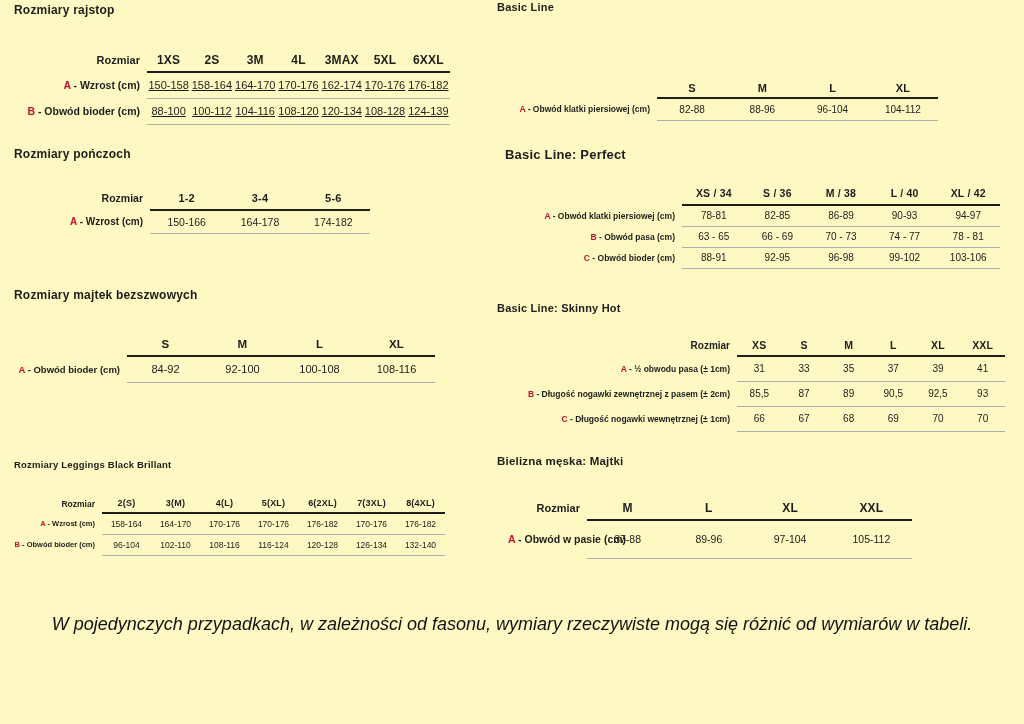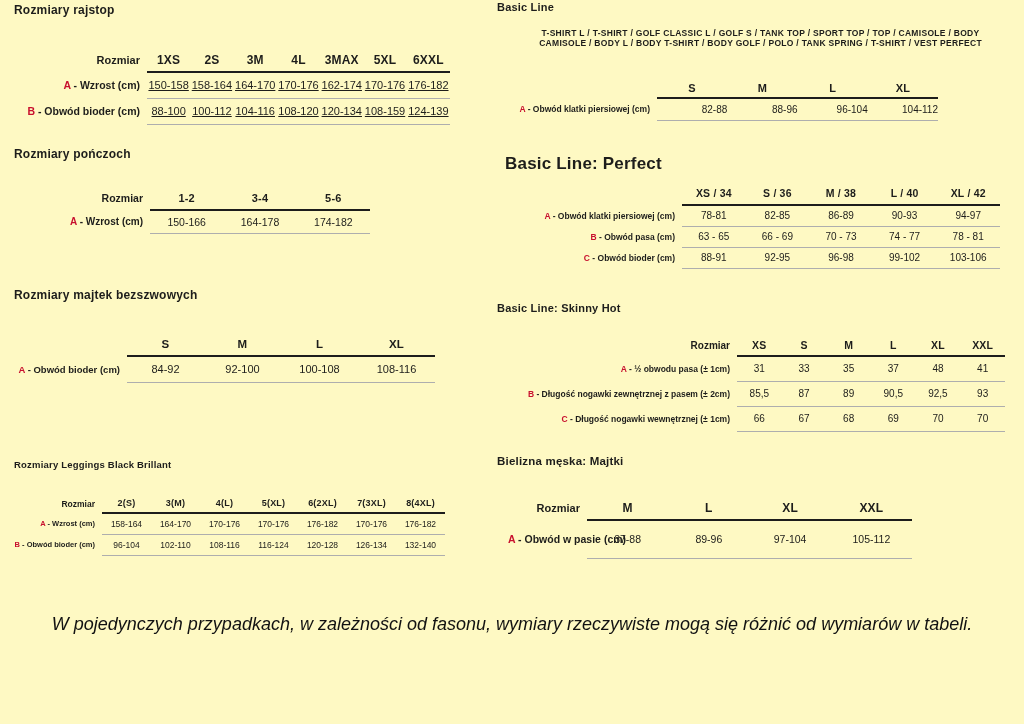--- a/index.html
+++ b/index.html
@@ -18,21 +18,21 @@
   .twrap td.label{text-align:right;padding-right:7px;font-weight:700;white-space:nowrap;}
   .twrap td.corner{border-bottom:none;}
   .ltr{color:var(--accent,#c8102e);font-weight:700;}
 
   
   #ti-rajstop{left:14px;top:3px;font-size:12px;}
   #ti-ponczoch{left:14px;top:147px;font-size:12px;}
   #ti-majtek{left:14px;top:288px;font-size:12px;}
   #ti-leggings{left:14px;top:459px;font-size:9.5px;}
   #ti-basic{left:497px;top:1px;font-size:11px;}
-  #ti-perfect{left:505px;top:147px;font-size:17px;margin-top:7px;}
+  #ti-perfect{left:505px;top:147px;font-size:13px;}
   #ti-skinny{left:497px;top:302px;font-size:11px;}
   #ti-majtki{left:497px;top:455px;font-size:11.5px;}
 
   
   #bl-products{left:497px;top:29px;width:527px;text-align:center;font-weight:700;
     font-size:8.5px;line-height:9.5px;letter-spacing:.3px;}
 
   
   #tb-rajstop{left:14px;top:48px;width:436px;}
   #tb-ponczoch{left:38px;top:186px;width:332px;}
@@ -57,21 +57,21 @@
   .t3 .label{width:112px;font-size:9.5px;padding-right:4px;}
   .t3 th.vcell{font-size:11.5px;} .t3 td.vcell{font-size:11px;}
   .t3 thead tr{height:23px;} .t3 tbody tr{height:26px;}
 
   .t4 .label{width:85px;font-size:7.5px;padding-right:5px;}
   .t4 th.vcell{font-size:9px;} .t4 td.vcell{font-size:8.5px;}
   .t4 td.corner{font-size:8.5px;}
   .t4 thead tr{height:19px;} .t4 tbody tr{height:21px;}
 
   .t5 .label{width:150px;font-size:8.5px;padding-right:5px;}
-  .t5 th.vcell{font-size:11px;} .t5 td.vcell{font-size:10px;text-align:right;}
+  .t5 th.vcell{font-size:11px;} .t5 td.vcell{font-size:10px;}
   .t5 thead tr{height:20px;} .t5 tbody tr{height:22px;}
 
   .t6 .label{width:167px;font-size:8.5px;padding-right:6px;}
   .t6 th.vcell{font-size:10.5px;} .t6 td.vcell{font-size:10px;}
   .t6 thead tr{height:23px;} .t6 tbody tr{height:21px;}
 
   .t7 .label{width:233px;font-size:8.5px;padding-right:6px;}
   .t7 th.vcell{font-size:10.5px;} .t7 td.vcell{font-size:10px;}
   .t7 td.corner{font-size:10px;}
   .t7 thead tr{height:21px;} .t7 tbody tr{height:25px;}
@@ -116,21 +116,21 @@
             <td class="vcell">170-176</td>
             <td class="vcell">176-182</td>
           </tr>
           <tr>
             <td class="label"><span class="ltr">B</span> - Obwód bioder (cm)</td>
             <td class="vcell">88-100</td>
             <td class="vcell">100-112</td>
             <td class="vcell">104-116</td>
             <td class="vcell">108-120</td>
             <td class="vcell">120-134</td>
-            <td class="vcell">108-159</td>
+            <td class="vcell">108-128</td>
             <td class="vcell">124-139</td>
           </tr>
         </tbody>
       </table>
     </div>
 
   <div class="abs title" id="ti-ponczoch">Rozmiary pończoch</div>
   <div class="abs twrap t2" id="tb-ponczoch">
       <table>
         <thead>
@@ -210,24 +210,20 @@
             <td class="vcell">116-124</td>
             <td class="vcell">120-128</td>
             <td class="vcell">126-134</td>
             <td class="vcell">132-140</td>
           </tr>
         </tbody>
       </table>
     </div>
 
   <div class="abs title" id="ti-basic">Basic Line</div>
-  <div class="abs" id="bl-products">
-    <div>T-SHIRT L / T-SHIRT / GOLF CLASSIC L / GOLF S / TANK TOP / SPORT TOP / TOP / CAMISOLE / BODY</div>
-    <div>CAMISOLE / BODY L / BODY T-SHIRT / BODY GOLF / POLO / TANK SPRING / T-SHIRT / VEST PERFECT</div>
-  </div>
   <div class="abs twrap t5" id="tb-basic">
       <table>
         <thead>
           <tr>
             <td class="label corner"></td>
             <th class="vcell">S</th>
             <th class="vcell">M</th>
             <th class="vcell">L</th>
             <th class="vcell">XL</th>
           </tr>
@@ -300,21 +296,21 @@
             <th class="vcell">XXL</th>
           </tr>
         </thead>
         <tbody>
           <tr>
             <td class="label"><span class="ltr">A</span> - ½ obwodu pasa (± 1cm)</td>
             <td class="vcell">31</td>
             <td class="vcell">33</td>
             <td class="vcell">35</td>
             <td class="vcell">37</td>
-            <td class="vcell">48</td>
+            <td class="vcell">39</td>
             <td class="vcell">41</td>
           </tr>
           <tr>
             <td class="label"><span class="ltr">B</span> - Długość nogawki zewnętrznej z pasem (± 2cm)</td>
             <td class="vcell">85,5</td>
             <td class="vcell">87</td>
             <td class="vcell">89</td>
             <td class="vcell">90,5</td>
             <td class="vcell">92,5</td>
             <td class="vcell">93</td>

